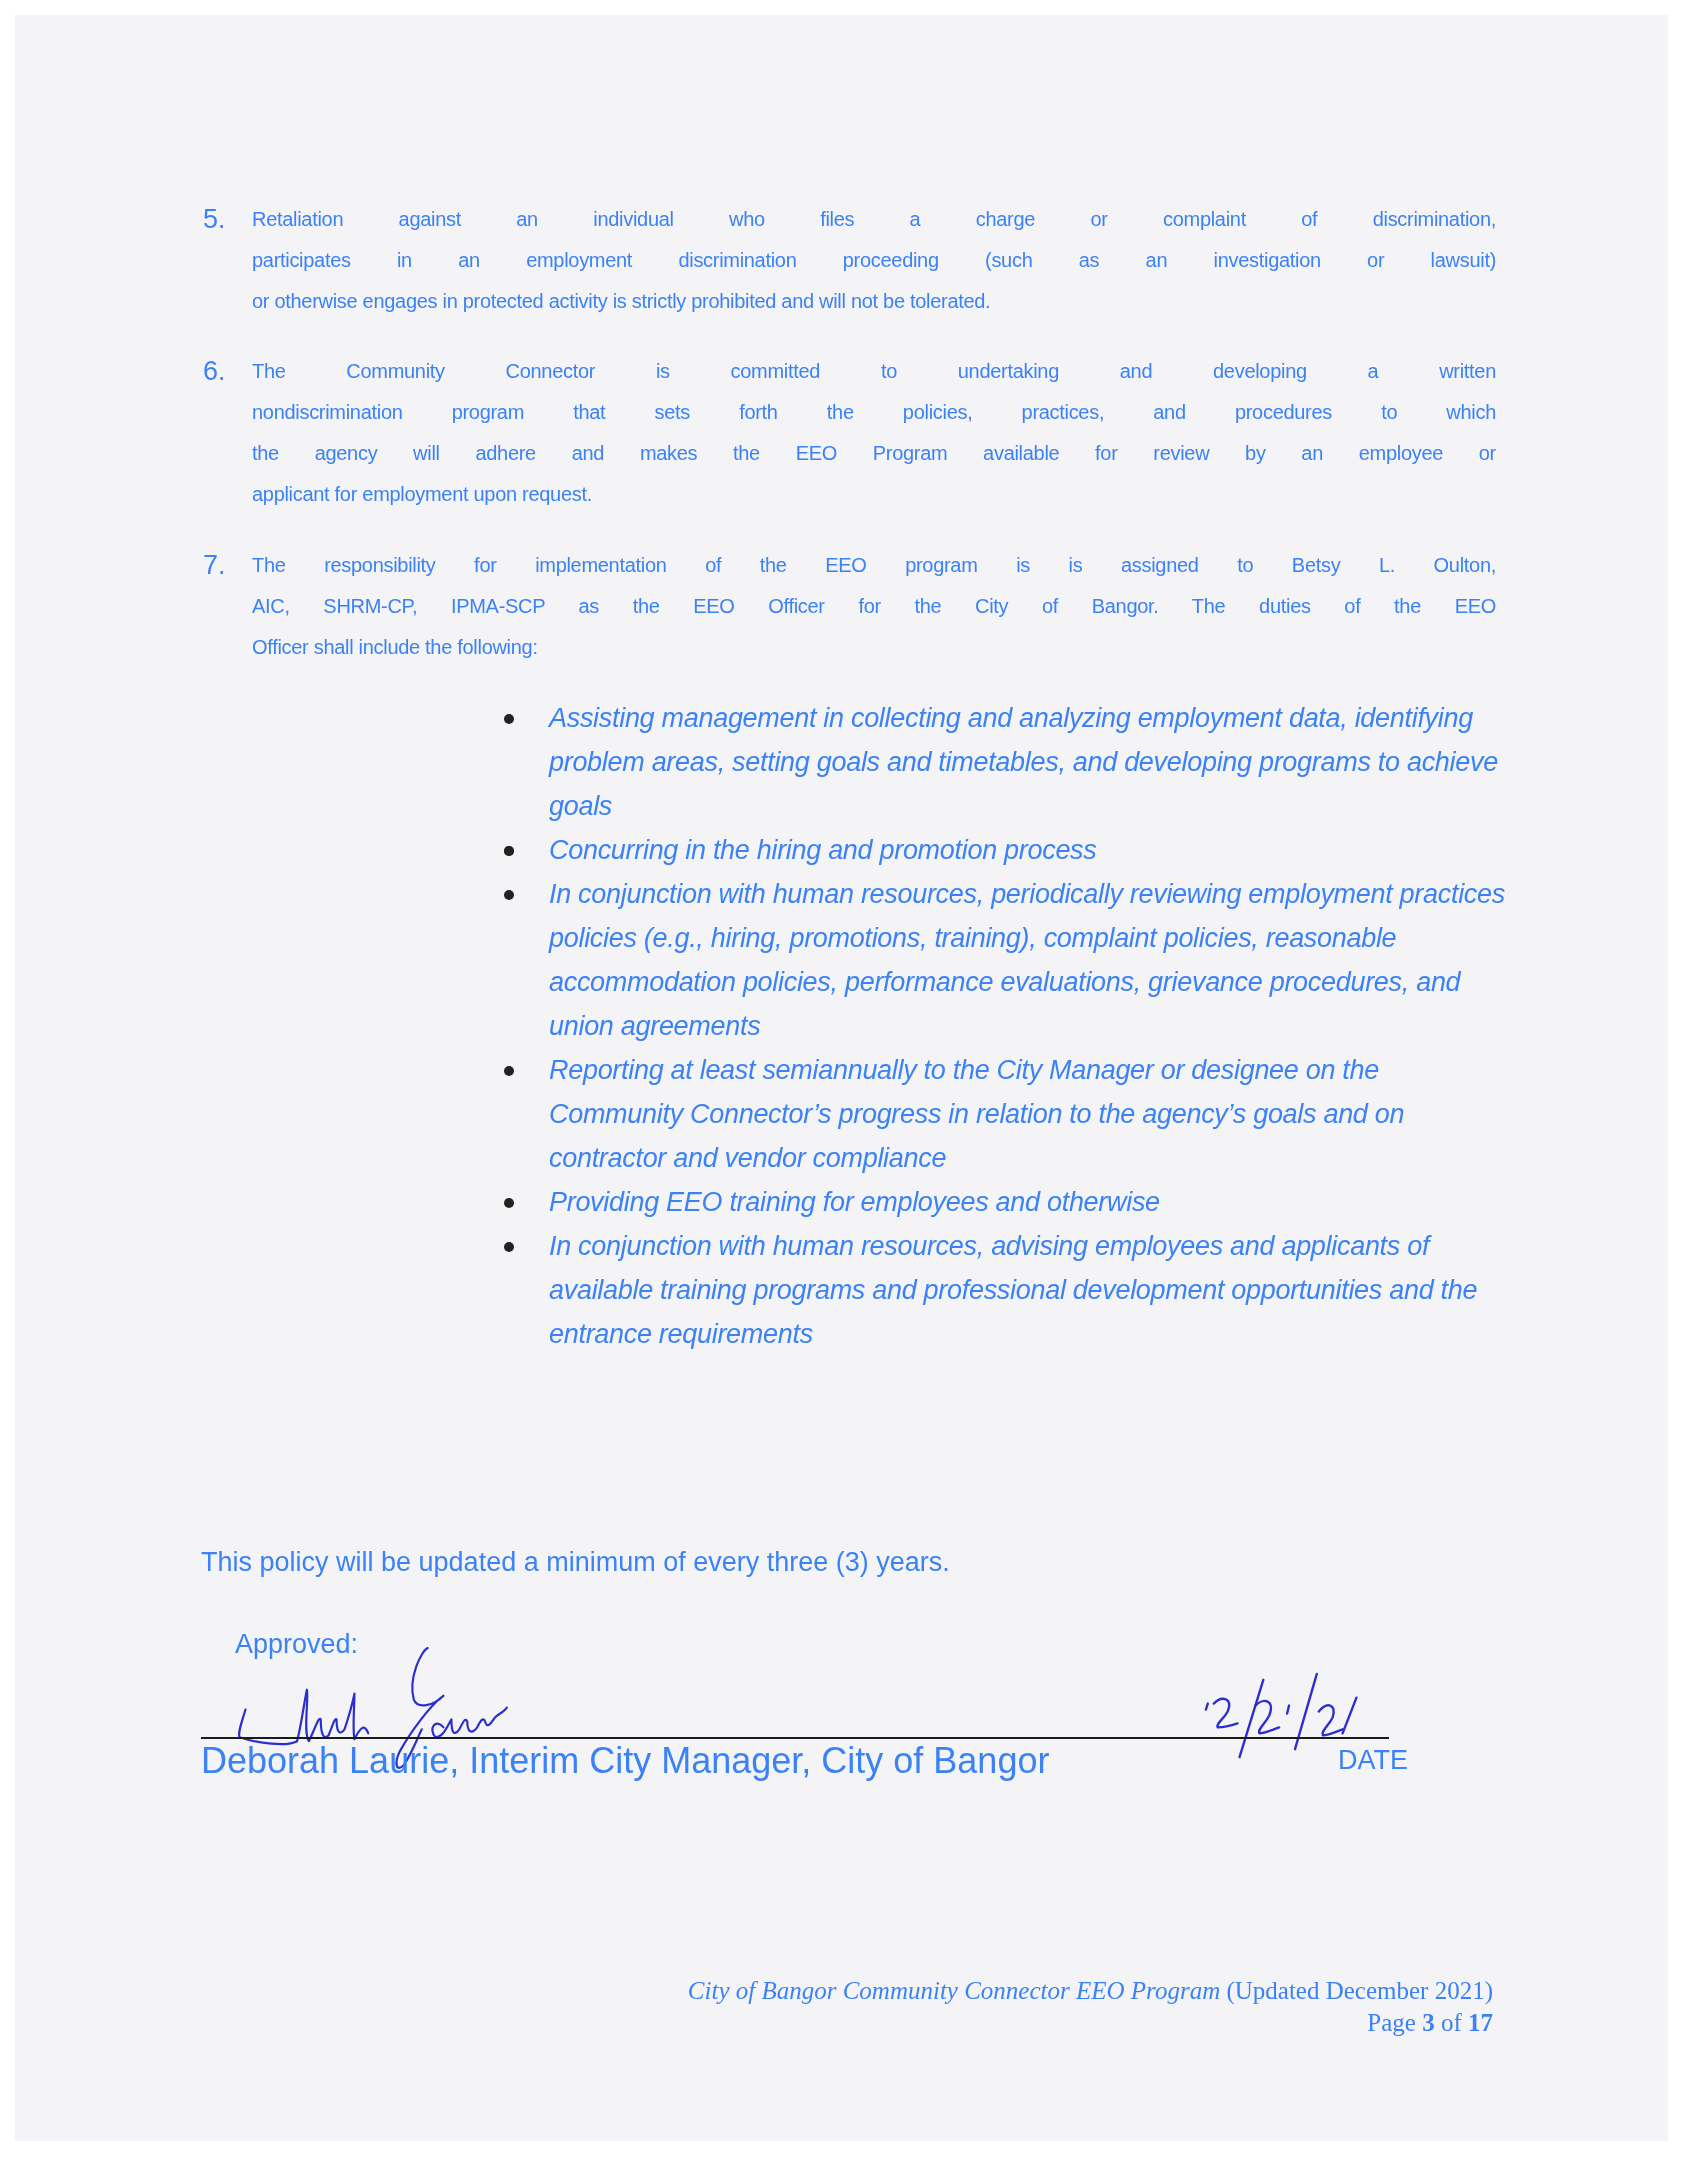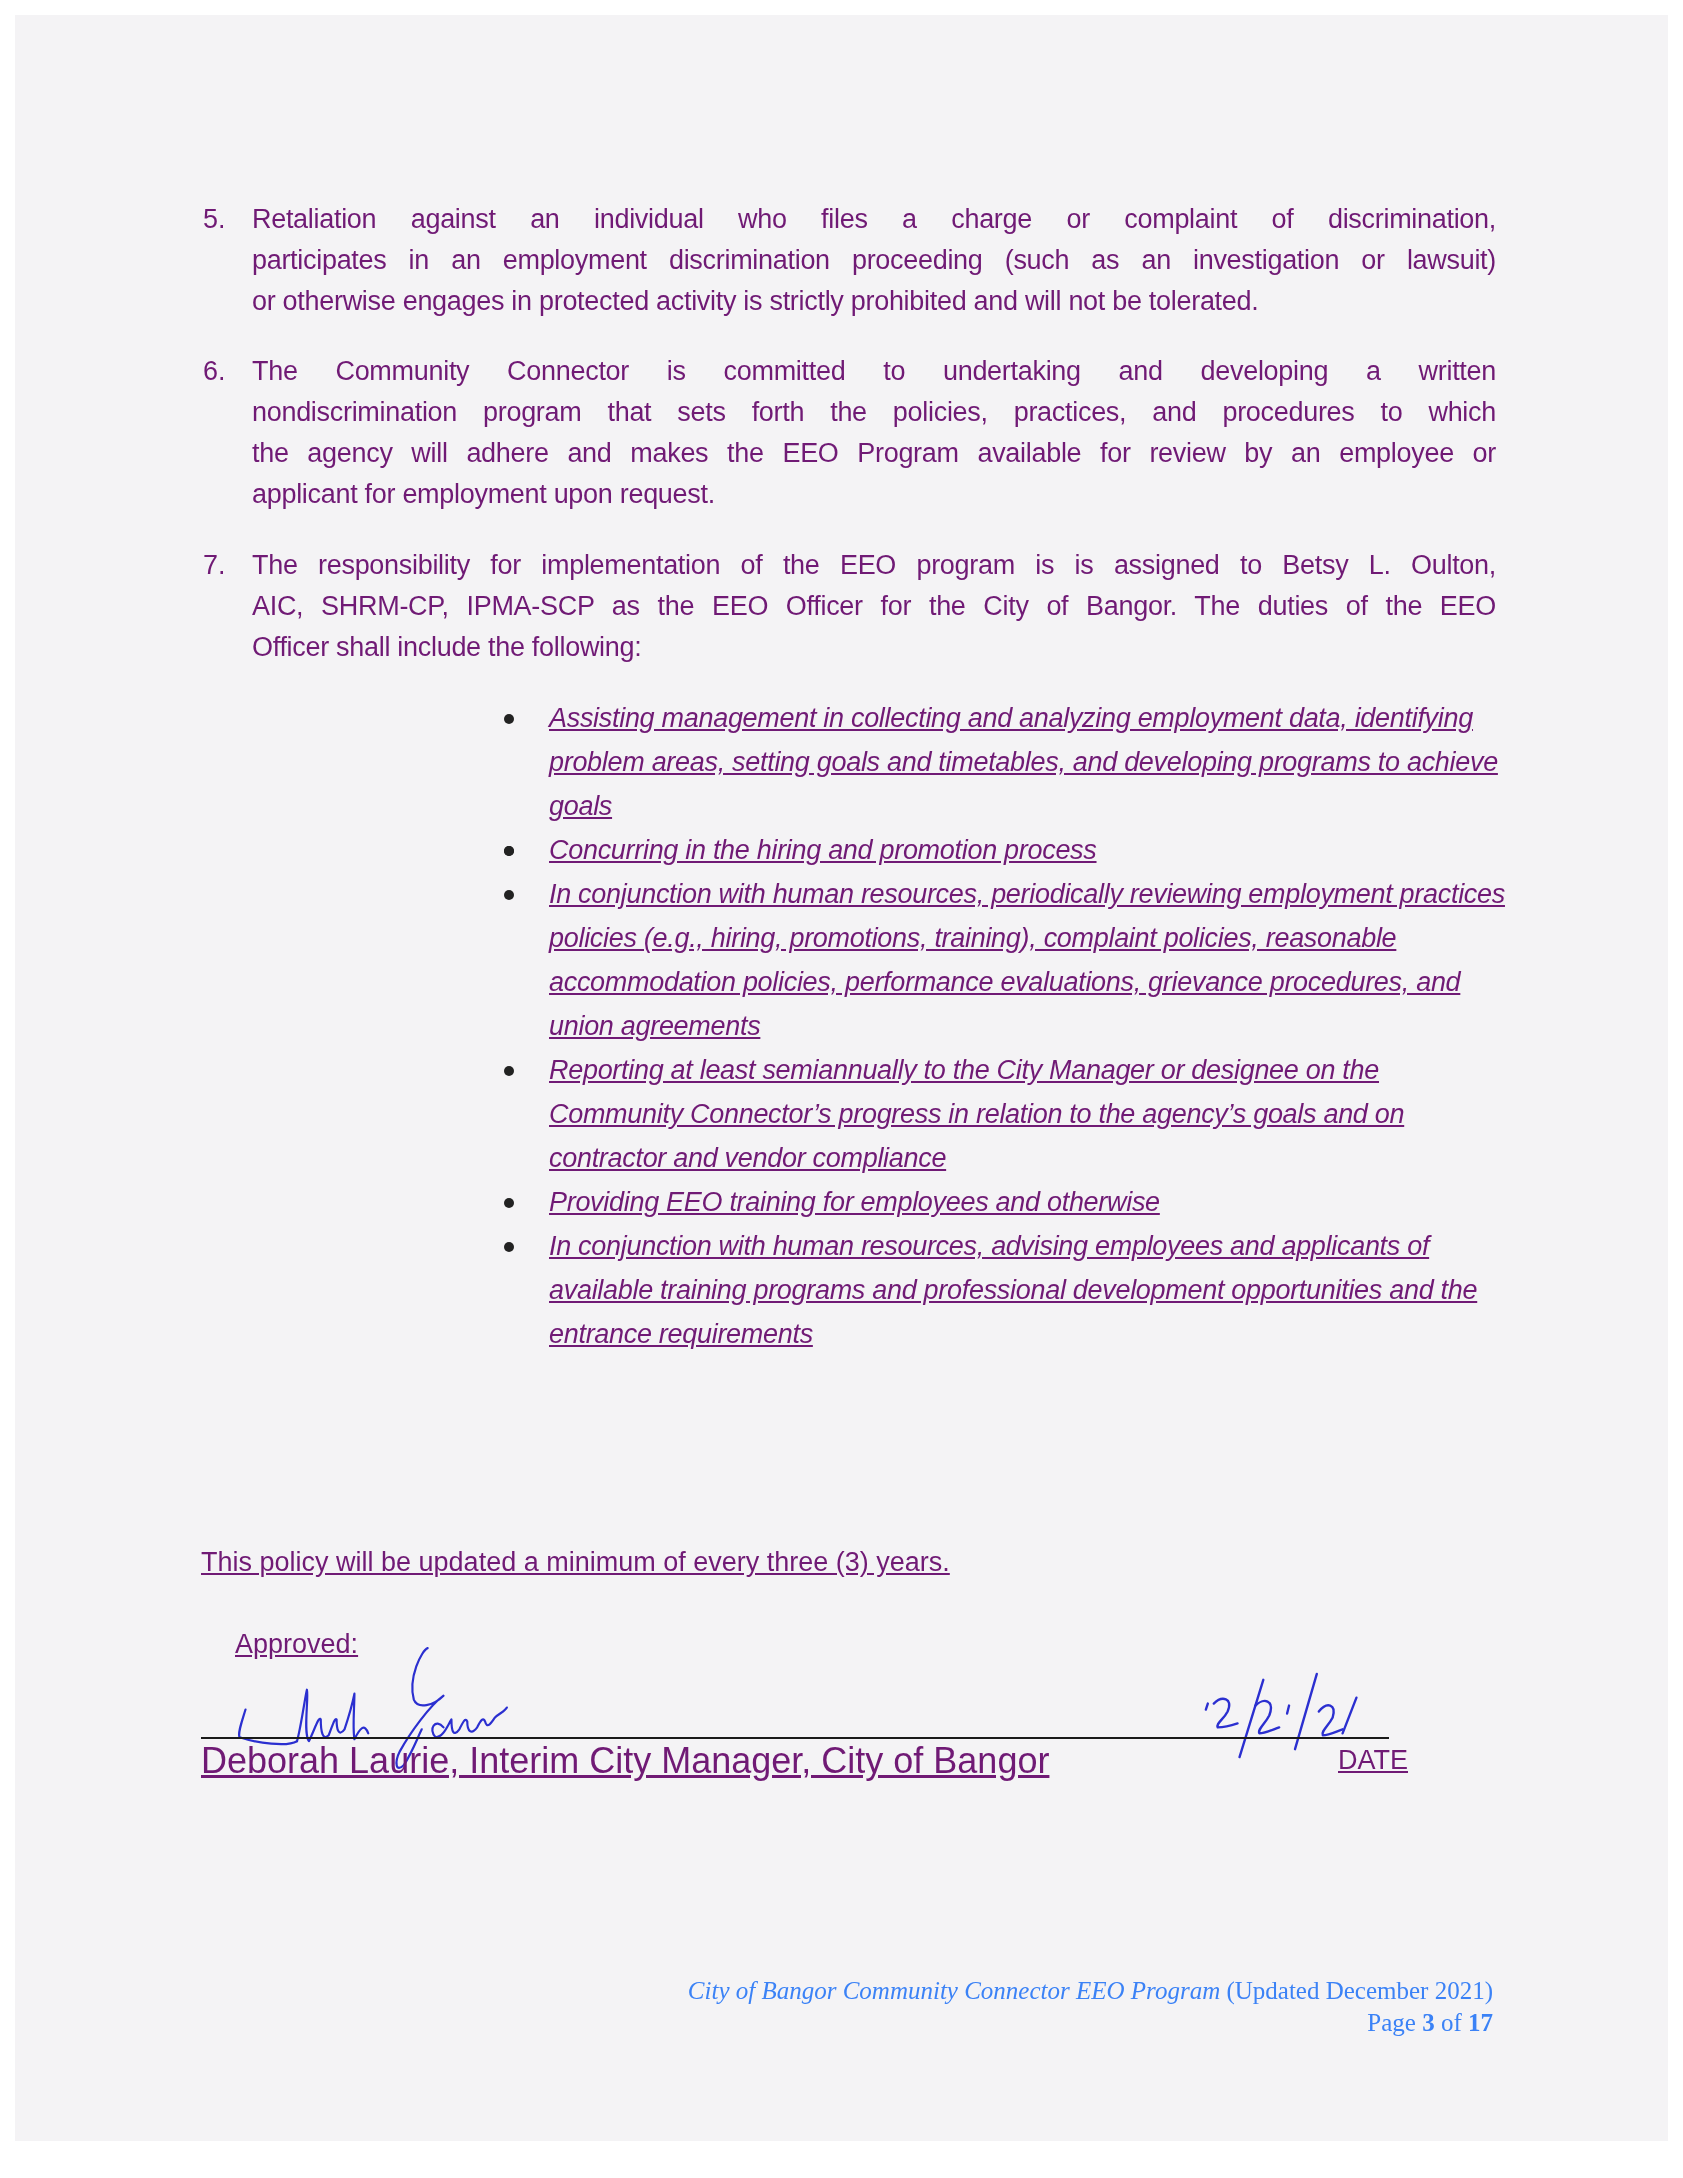--- a/index.html
+++ b/index.html
@@ -1,27 +1,27 @@
 <!DOCTYPE html>
 <html><head>
 <meta charset="utf-8">
 <style>
   html, body { margin: 0; padding: 0; background: #ffffff; }
   body { width: 1683px; height: 2178px; position: relative; overflow: hidden; }
   .page {
     position: absolute; left: 15px; top: 15px; width: 1653px; height: 2126px;
     background: #f4f3f5;
   }
-  .txt { font-family: "Liberation Sans", sans-serif; color: #701a75; text-decoration: underline; }
+  .txt { font-family: "Liberation Sans", sans-serif; color: #3b82f6; }
   .num-item { position: absolute; left: 0; width: 1683px; }
   .num-item .num {
     position: absolute; left: 203px; font-size: 27px; line-height: 41px;
   }
   .num-item .body {
-    position: absolute; left: 252px; width: 1244px; font-size: 27px; line-height: 41px;
+    position: absolute; left: 252px; width: 1244px; font-size: 20px; line-height: 41px;
     text-align: justify; letter-spacing: -0.3px;
   }
   .num-item .body .line { display: block; text-align: justify; text-align-last: justify; white-space: nowrap; }
   .num-item .body .line.last { text-align-last: left; }
   .bullets { position: absolute; left: 495px; top: 696px; width: 1010px; }
   .bullet { position: relative; padding-left: 54px; font-style: italic; font-size: 27px; line-height: 44px; letter-spacing: -0.3px; }
   .bullet .dot {
     position: absolute; left: 9px; top: 18px; width: 10px; height: 10px; border-radius: 50%; background: #222;
   }
   .closing { position: absolute; left: 201px; top: 1542px; font-size: 27px; line-height: 41px; }

